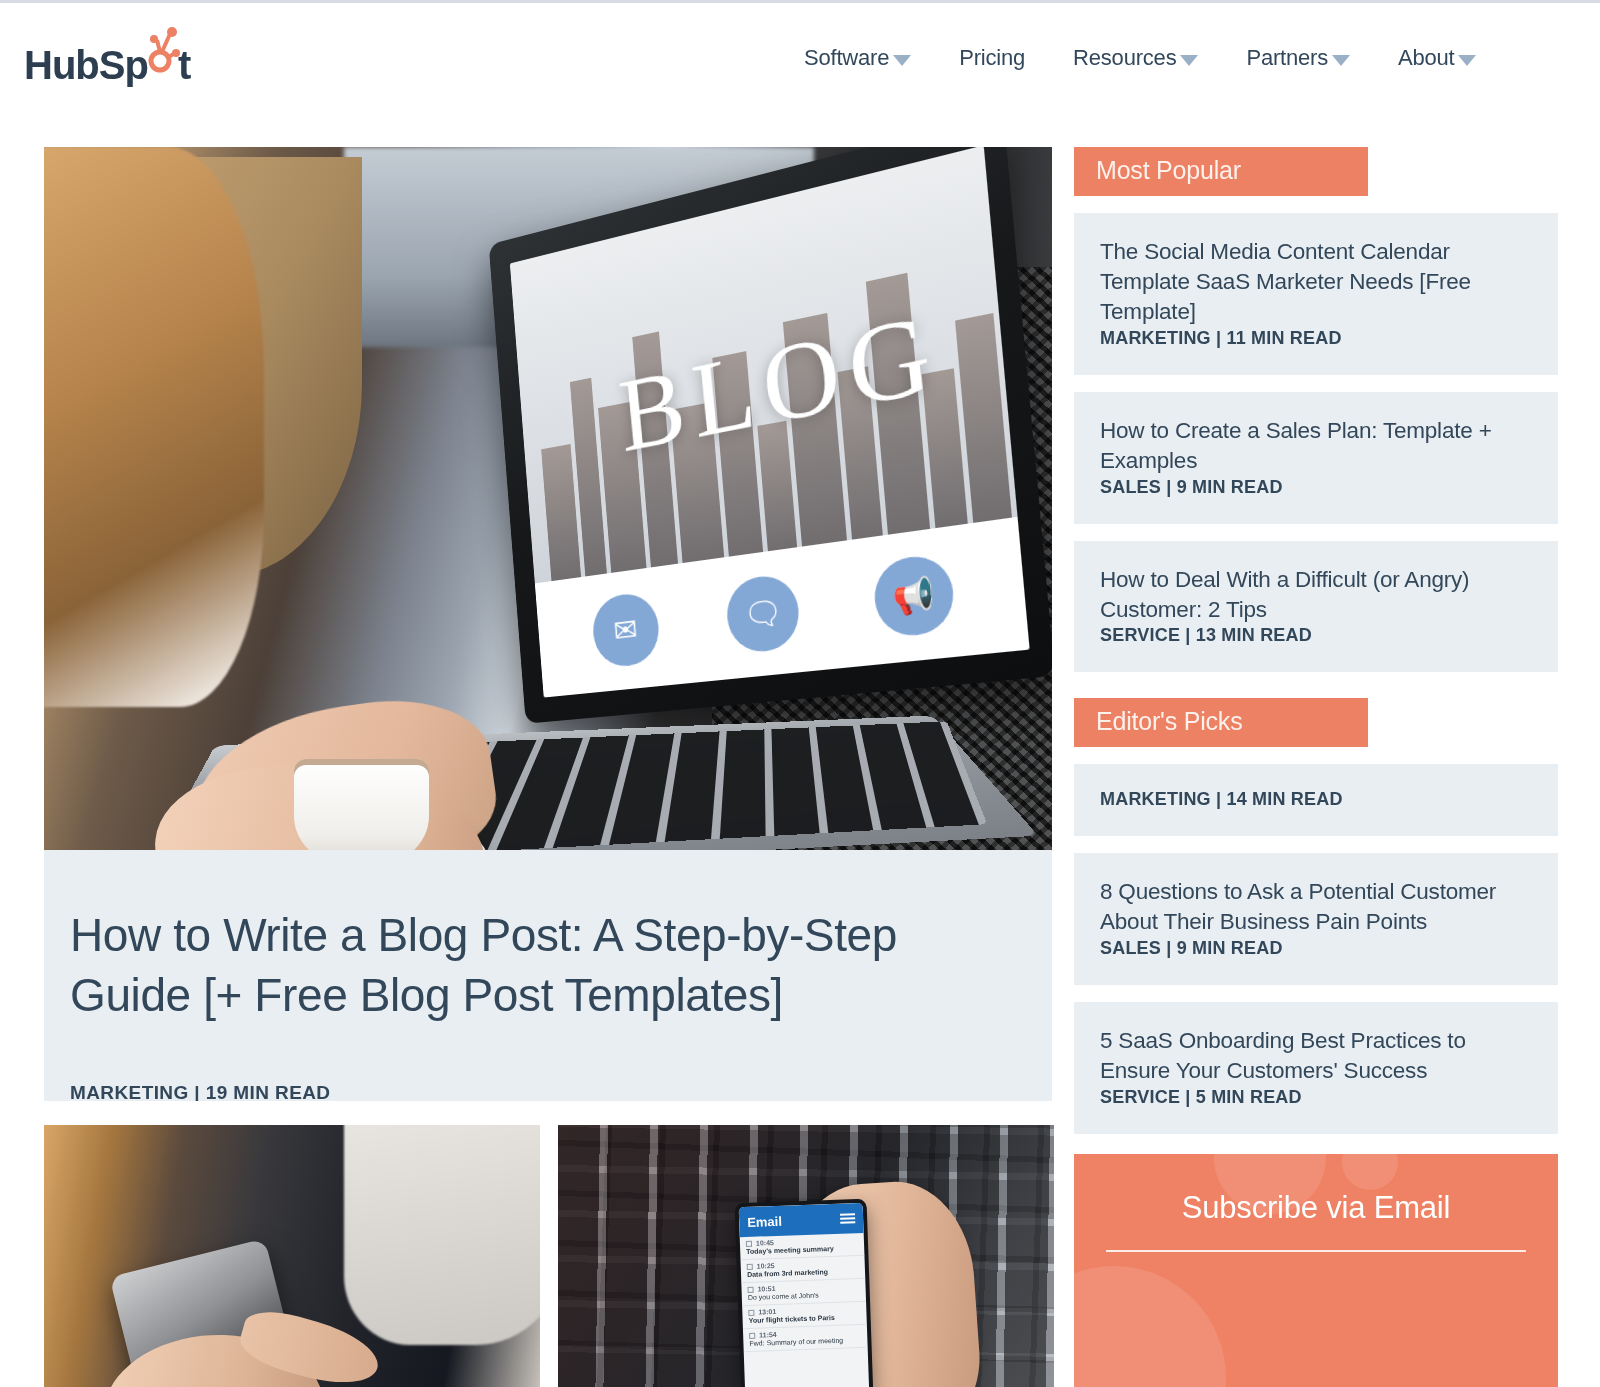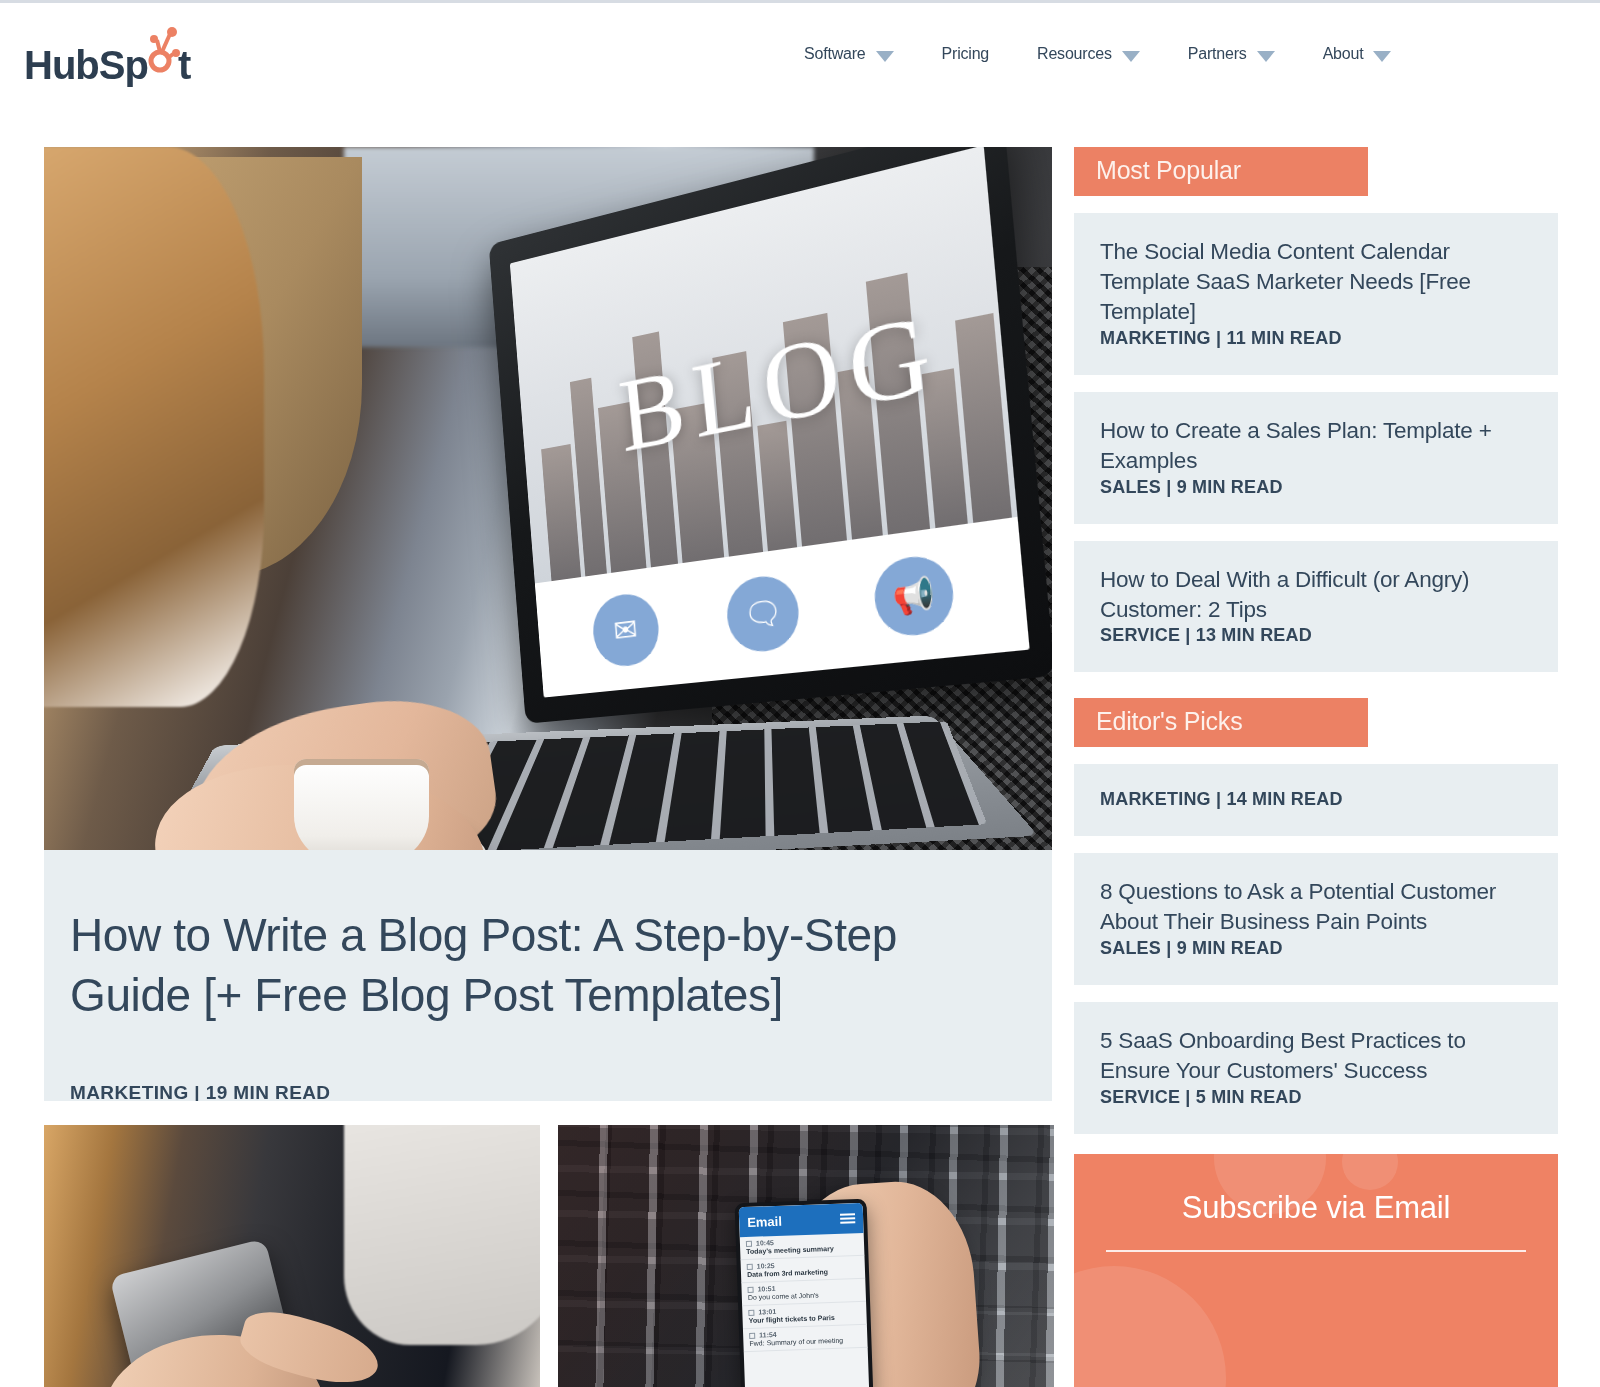--- a/index.html
+++ b/index.html
@@ -63,23 +63,23 @@
     position: absolute;
     left: 780px;
     top: 42px;
     display: flex;
     align-items: center;
     gap: 0px;
   }
   .nav-item {
     display: flex;
     align-items: center;
-    gap: 10px;
+    gap: 4px;
     padding: 0 24px;
-    font-size: 16px;
+    font-size: 22px;
     color: #33475b;
     font-family: "Liberation Sans", sans-serif;
     cursor: pointer;
     white-space: nowrap;
     letter-spacing: -0.2px;
   }
   .caret {
     width: 0; height: 0;
     border-left: 9px solid transparent;
     border-right: 9px solid transparent;

